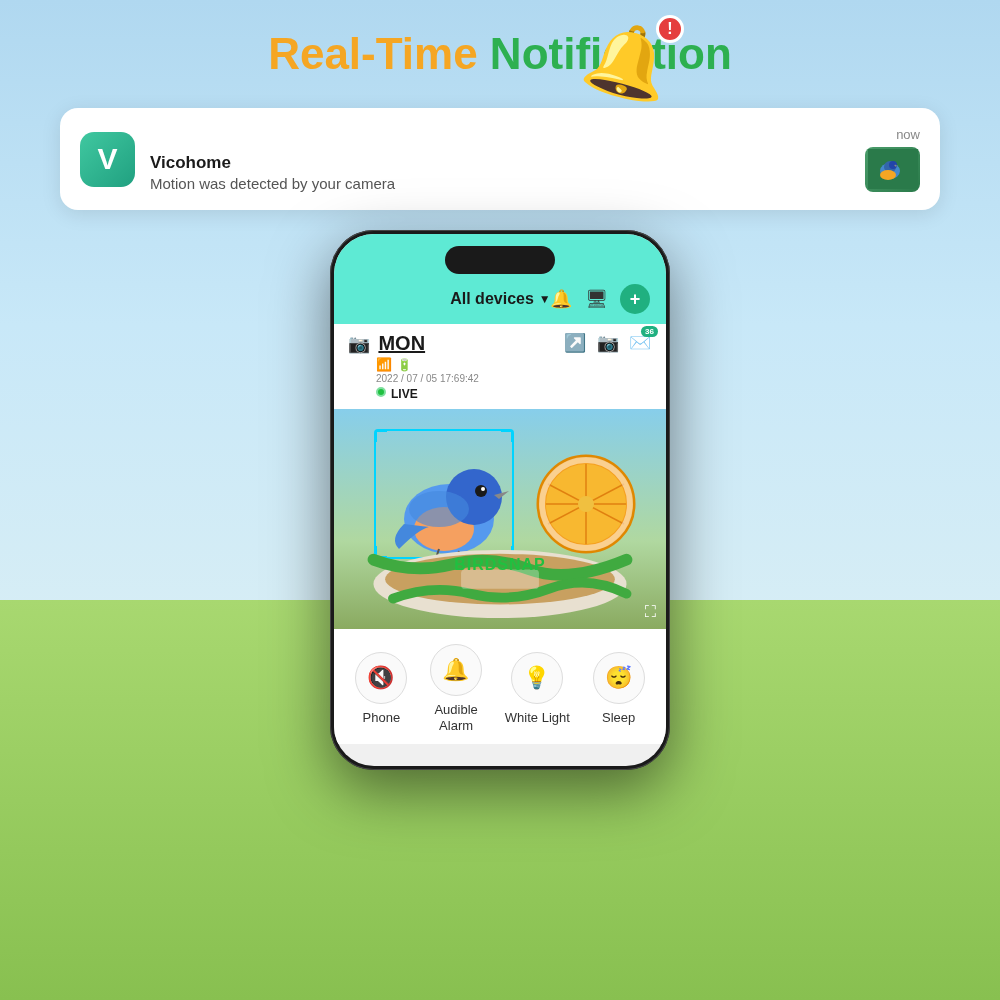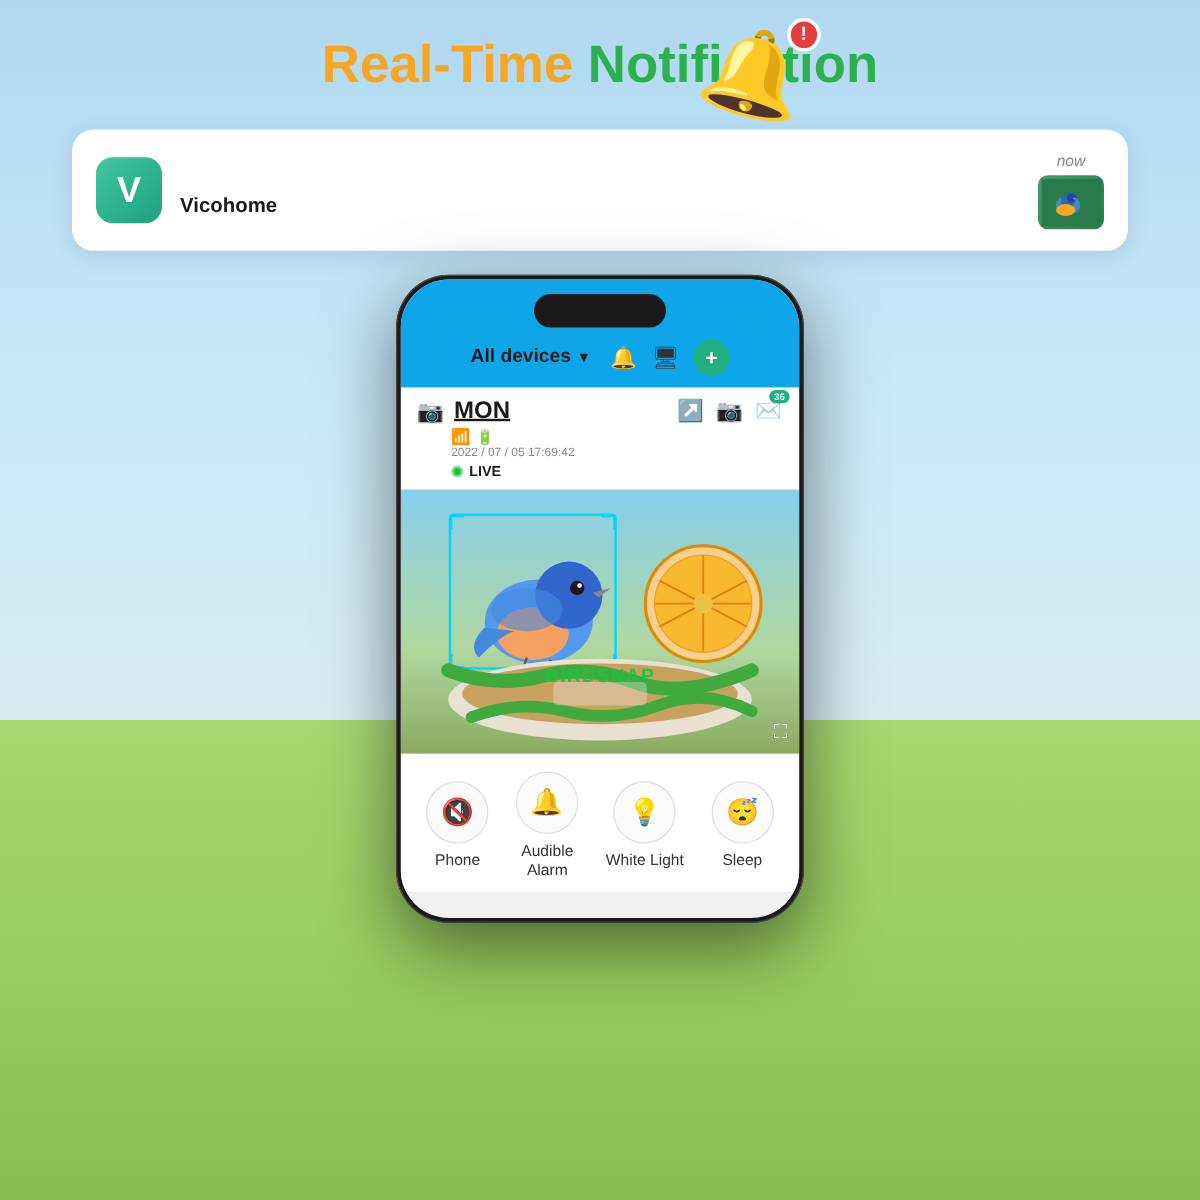--- a/index.html
+++ b/index.html
@@ -108,23 +108,22 @@
       font-weight: 700;
       font-size: 17px;
       color: #1a1a1a;
     }
     .notif-message {
       font-size: 15px;
       color: #555;
       margin-top: 2px;
     }
     .notif-right {
-      text-align: center;
+      text-align: right;
       margin-left: 15px;
-      font-style: italic;
     }
     .notif-time {
       font-size: 13px;
       color: #888;
       margin-bottom: 5px;
     }
     .notif-thumb {
       width: 55px;
       height: 45px;
       border-radius: 8px;
@@ -172,26 +171,25 @@
       transform: translateX(-50%);
       width: 110px;
       height: 28px;
       background: #1a1a1a;
       border-radius: 20px;
       z-index: 100;
     }
 
     
     .phone-header {
-      background: #0ea5e9;
+      background: #5eead4;
       padding: 50px 16px 10px;
       display: flex;
       align-items: center;
-      justify-content: center;
-      gap: 16px;
+      justify-content: flex-end;
     }
     .phone-header-left {
       display: flex;
       align-items: center;
       gap: 5px;
     }
     .all-devices-text {
       font-size: 16px;
       font-weight: 600;
       color: #1a1a1a;
@@ -250,21 +248,21 @@
     .wifi-icon { color: #20b080; font-size: 13px; }
     .battery-icon { font-size: 12px; color: #555; }
     .timestamp {
       font-size: 10px;
       color: #888;
       margin-left: 28px;
       margin-top: 1px;
     }
     .live-badge {
       display: flex;
-      align-items: center;
+      align-items: flex-start;
       gap: 5px;
       margin-left: 28px;
       margin-top: 3px;
     }
     .live-dot {
       width: 10px;
       height: 10px;
       background: #20c040;
       border-radius: 50%;
       border: 2px solid #80e0a0;
@@ -409,20 +407,21 @@
     <div class="title-bell">🔔</div>
     <div class="bell-exclaim">!</div>
   </div>
 
   <div class="notification-card">
     <div class="notif-icon">
       <span class="v-logo">V</span>
     </div>
     <div class="notif-text">
       <div class="notif-app-name">Vicohome</div>
+      <div class="notif-message">Motion was detected by your camera</div>
     </div>
     <div class="notif-right">
       <div class="notif-time">now</div>
       <div class="notif-thumb">
 
         <svg class="bird-thumb-svg" viewBox="0 0 50 40">
           <rect width="50" height="40" fill="#2a7a4a"></rect>
           <ellipse cx="22" cy="22" rx="10" ry="8" fill="#4488cc"></ellipse>
           <ellipse cx="22" cy="18" rx="6" ry="6" fill="#3366aa"></ellipse>
           <ellipse cx="20" cy="26" rx="8" ry="5" fill="#f5a623"></ellipse>

